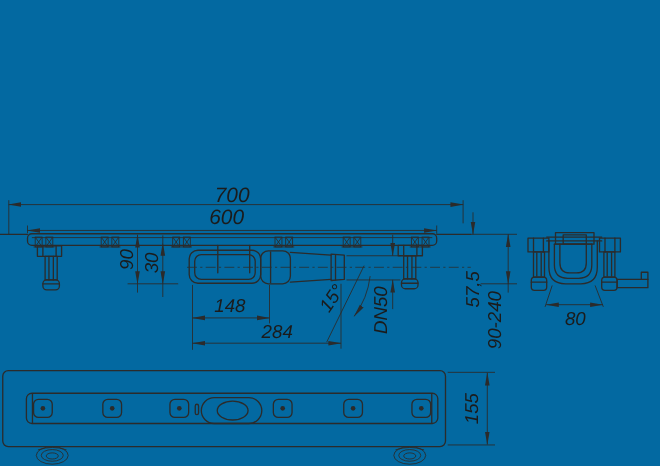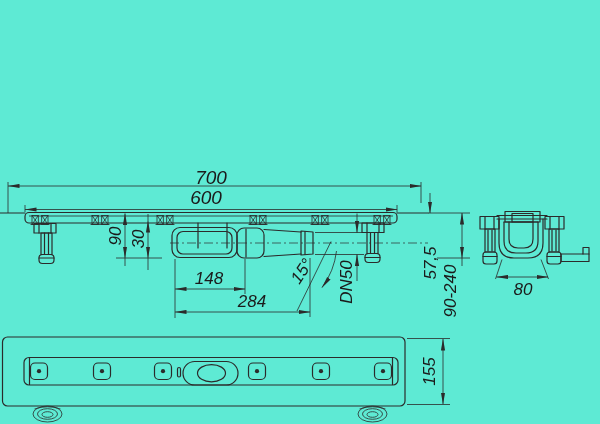--- a/index.html
+++ b/index.html
@@ -1,16 +1,16 @@
 <!DOCTYPE html>
 <html><head>
 <meta charset="utf-8">
 <style>
   html,body{margin:0;padding:0;background:#ffffff;}
-  #stage{position:relative;width:600px;height:424px;background:#5eead4;overflow:hidden;
+  #stage{position:relative;width:600px;height:424px;background:#0369a1;overflow:hidden;
          font-family:"Liberation Sans",sans-serif;}
   svg{display:block;}
   svg text{font-family:"Liberation Sans",sans-serif;font-style:italic;fill:#1b1b1b;}
   .obj{stroke:#2b2b2b;stroke-width:1.2;fill:none;stroke-linecap:round;stroke-linejoin:round;}
   .thin{stroke:#2b2b2b;stroke-width:0.8;fill:none;}
   .dim{stroke:#2b2b2b;stroke-width:0.8;fill:none;}
   .cline{stroke:#2b2b2b;stroke-width:0.7;fill:none;stroke-dasharray:9 3 2 3;}
   .dot{fill:#2b2b2b;stroke:none;}
   .t17{font-size:17px;}
   .t19{font-size:19px;}

